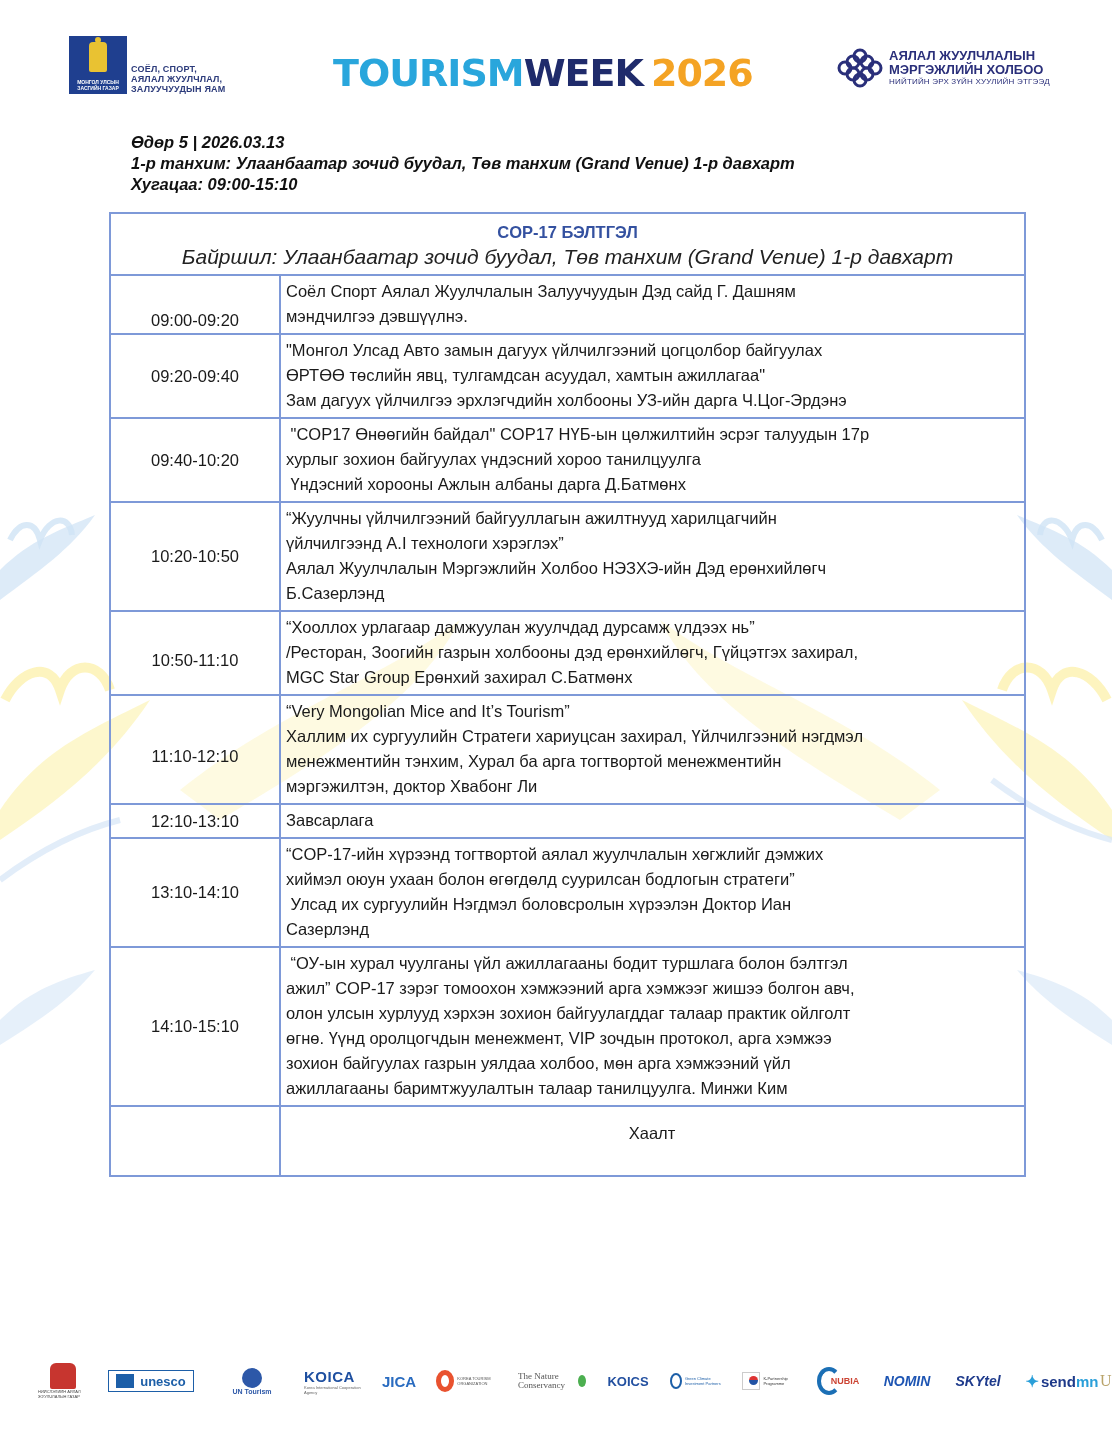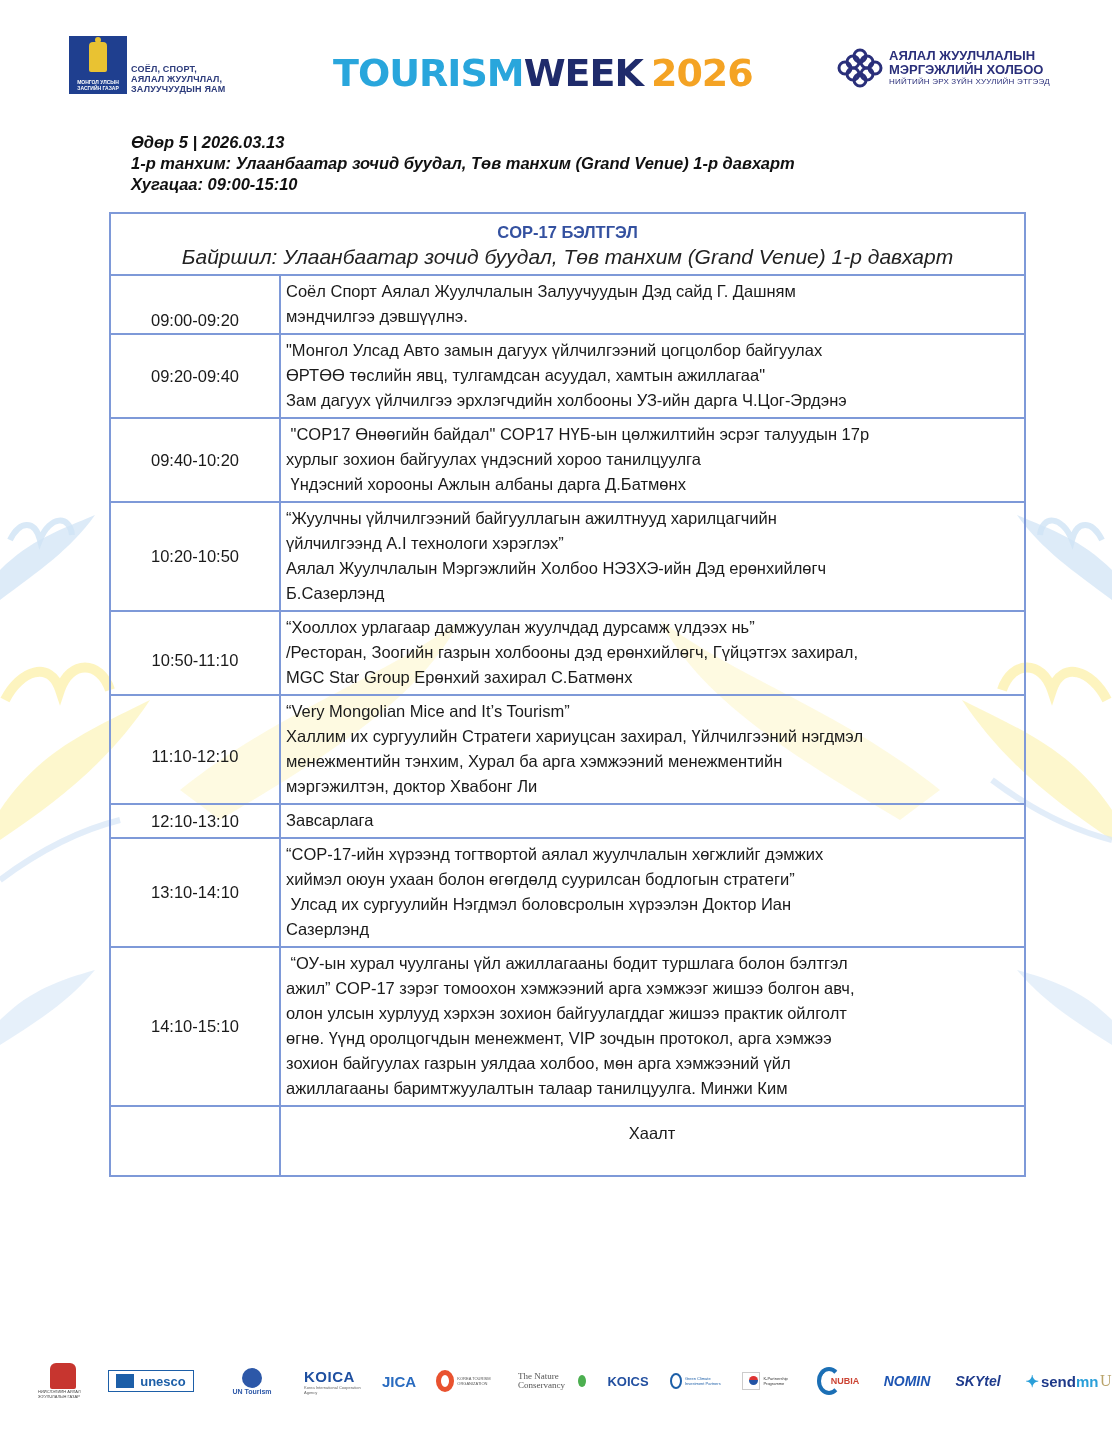--- a/index.html
+++ b/index.html
@@ -200,21 +200,21 @@
           <span class="line" style="white-space: pre;">“Хооллох урлагаар дамжуулан жуулчдад дурсамж үлдээх нь”</span>
           <span class="line" style="white-space: pre;">/Ресторан, Зоогийн газрын холбооны дэд ерөнхийлөгч, Гүйцэтгэх захирал,</span>
           <span class="line" style="white-space: pre;">MGC Star Group Ерөнхий захирал С.Батмөнх</span>
         </td>
       </tr>
       <tr class="row-5">
         <td class="time"><span class="tval">11:10-12:10</span></td>
         <td class="desc">
           <span class="line" style="white-space: pre;">“Very Mongolian Mice and It’s Tourism”</span>
           <span class="line" style="white-space: pre;">Халлим их сургуулийн Стратеги хариуцсан захирал, Үйлчилгээний нэгдмэл</span>
-          <span class="line" style="white-space: pre;">менежментийн тэнхим, Хурал ба арга хэмжээний менежментийн</span>
+          <span class="line" style="white-space: pre;">менежментийн тэнхим, Хурал ба арга тогтвортой менежментийн</span>
           <span class="line" style="white-space: pre;">мэргэжилтэн, доктор Хвабонг Ли</span>
         </td>
       </tr>
       <tr class="row-6">
         <td class="time"><span class="tval">12:10-13:10</span></td>
         <td class="desc">
           <span class="line" style="white-space: pre;">Завсарлага</span>
         </td>
       </tr>
       <tr class="row-7">
@@ -224,21 +224,21 @@
           <span class="line" style="white-space: pre;">хиймэл оюун ухаан болон өгөгдөлд суурилсан бодлогын стратеги”</span>
           <span class="line" style="white-space: pre;"> Улсад их сургуулийн Нэгдмэл боловсролын хүрээлэн Доктор Иан</span>
           <span class="line" style="white-space: pre;">Сазерлэнд</span>
         </td>
       </tr>
       <tr class="row-8">
         <td class="time"><span class="tval">14:10-15:10</span></td>
         <td class="desc">
           <span class="line" style="white-space: pre;"> “ОУ-ын хурал чуулганы үйл ажиллагааны бодит туршлага болон бэлтгэл</span>
           <span class="line" style="white-space: pre;">ажил” COP-17 зэрэг томоохон хэмжээний арга хэмжээг жишээ болгон авч,</span>
-          <span class="line" style="white-space: pre;">олон улсын хурлууд хэрхэн зохион байгуулагддаг жишээ практик ойлголт</span>
+          <span class="line" style="white-space: pre;">олон улсын хурлууд хэрхэн зохион байгуулагддаг талаар практик ойлголт</span>
           <span class="line" style="white-space: pre;">өгнө. Үүнд оролцогчдын менежмент, VIP зочдын протокол, арга хэмжээ</span>
           <span class="line" style="white-space: pre;">зохион байгуулах газрын уялдаа холбоо, мөн арга хэмжээний үйл</span>
           <span class="line" style="white-space: pre;">ажиллагааны баримтжуулалтын талаар танилцуулга. Минжи Ким</span>
         </td>
       </tr>
       <tr class="row-9">
         <td class="time"><span class="tval"></span></td>
         <td class="desc">
           <span class="line" style="white-space: pre;">Хаалт</span>
         </td>

